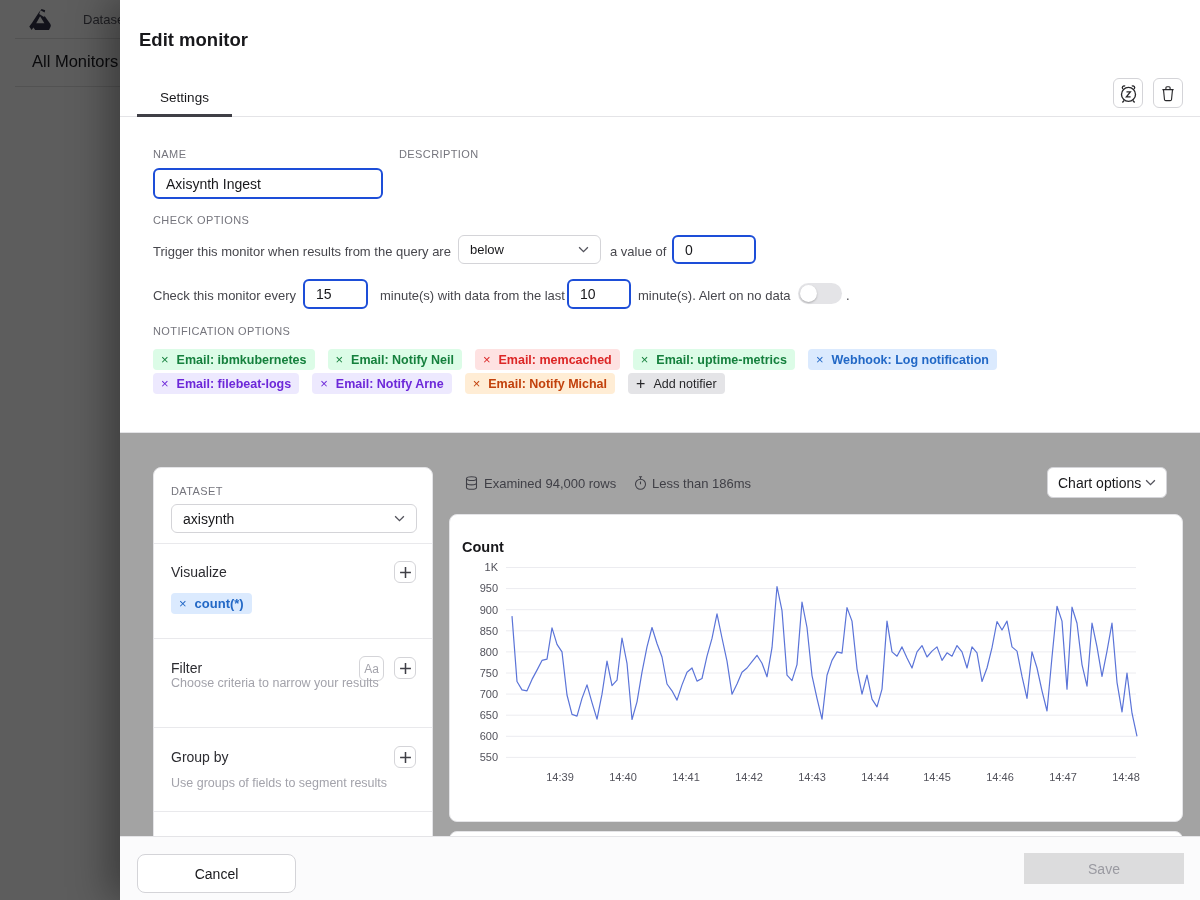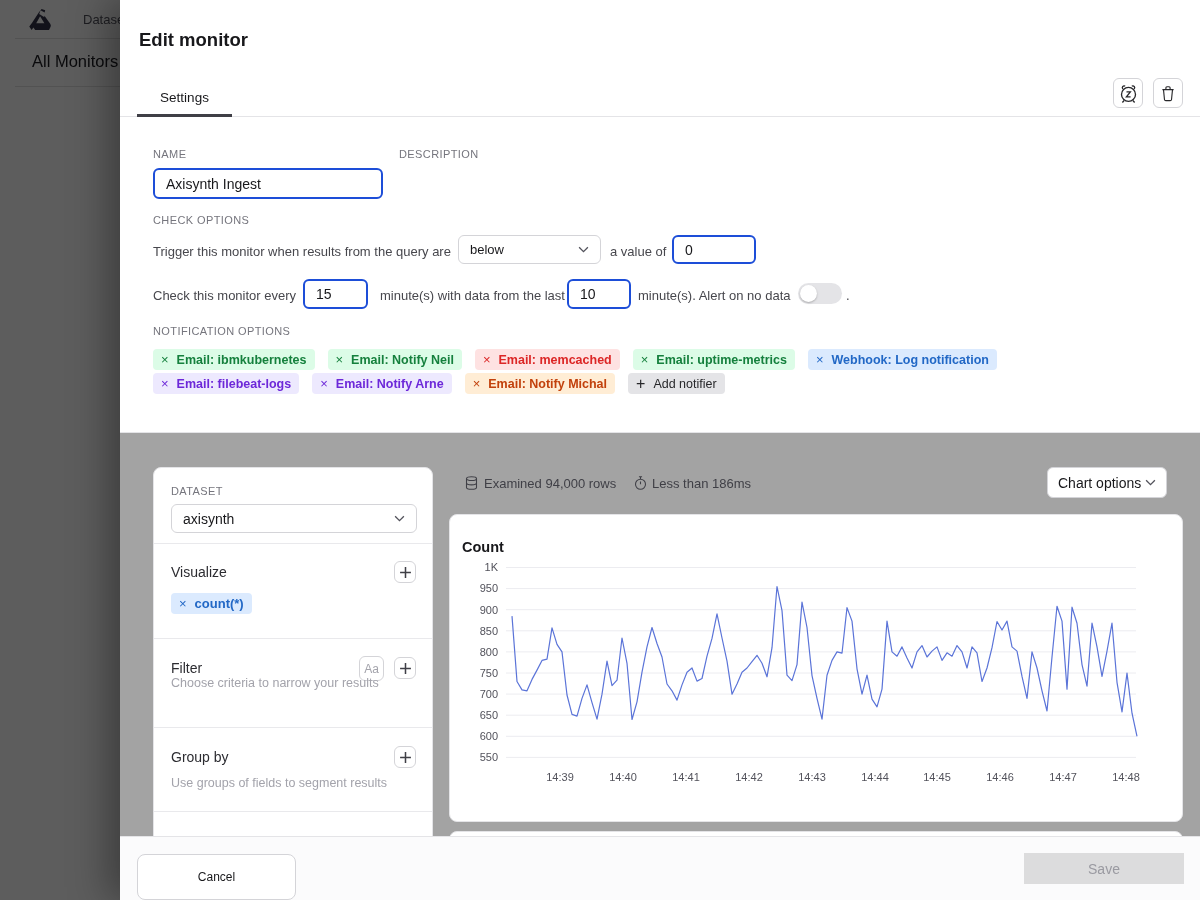--- a/index.html
+++ b/index.html
@@ -45,22 +45,22 @@
 #qsection { left:0; top:432px; width:1080px; height:468px; background:#a3a3a3;
   border-top:1px solid #e4e4e7; }
 .card { position:absolute; background:#fff; border:1px solid #e4e4e7; border-radius:8px; }
 .divline { position:absolute; left:0; width:100%; height:1px; background:#e9e9ec; }
 .plus { position:absolute; width:22px; height:22px; border:1px solid #d4d4d8;
   border-radius:6px; background:#fff; display:flex; align-items:center; justify-content:center; }
 .rowlab { position:absolute; font-size:14px; color:#2c2c31; }
 .hint { position:absolute; font-size:12.5px; color:#a3a3ab; }
 #footer { left:0; top:836px; width:1080px; height:64px; background:#fbfbfc;
   border-top:1px solid #e4e4e7; }
-#cancel { left:17px; top:17px; width:159px; height:46px; border:1px solid #d4d4d8;
-  border-radius:8px; background:#fff; font-size:12px; color:#18181b;
+#cancel { left:17px; top:17px; width:159px; height:39px; border:1px solid #d4d4d8;
+  border-radius:8px; background:#fff; font-size:14px; color:#18181b;
   display:flex; align-items:center; justify-content:center; }
 #save { left:904px; top:16px; width:160px; height:31px; border-radius:0;
   background:#dcdcdd; font-size:14px; color:#9a9aa1;
   display:flex; align-items:center; justify-content:center; }
 .togg { position:absolute; width:44px; height:21px; border-radius:11px; background:#e4e4e7; }
 .togg .knob { position:absolute; left:2px; top:2px; width:17px; height:17px;
   border-radius:50%; background:#fff; box-shadow:0 1px 2px rgba(0,0,0,0.25); }
 </style></head>
 <body>
 <div id="stage">

